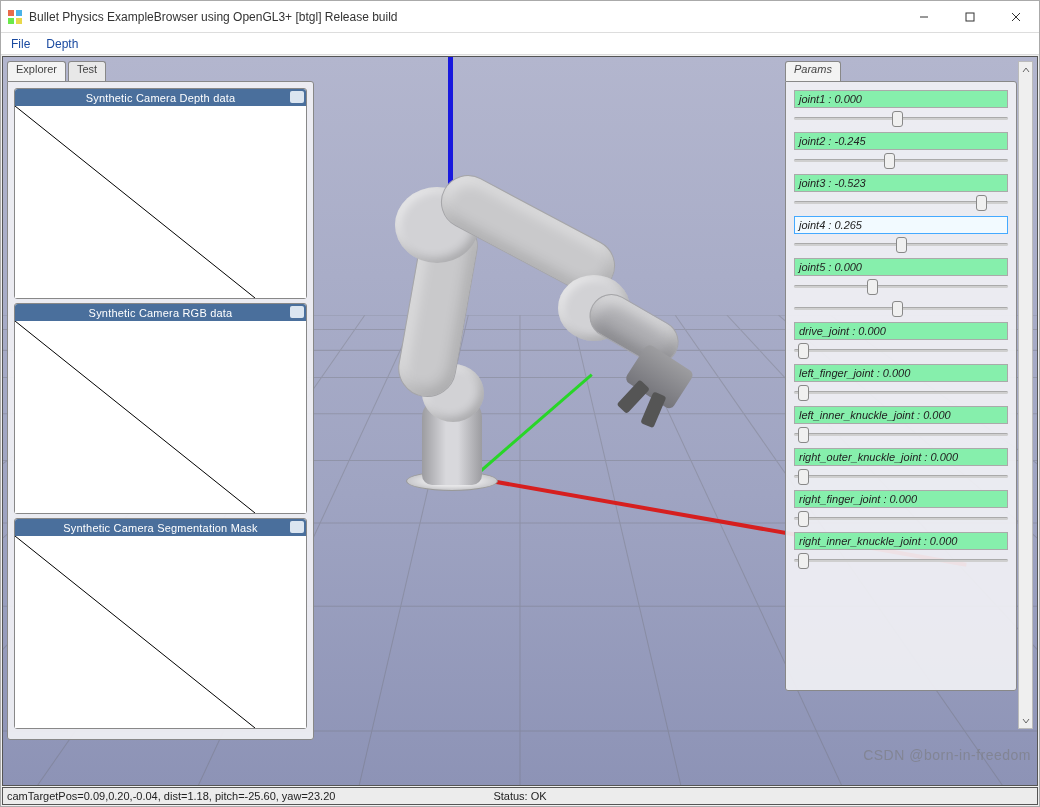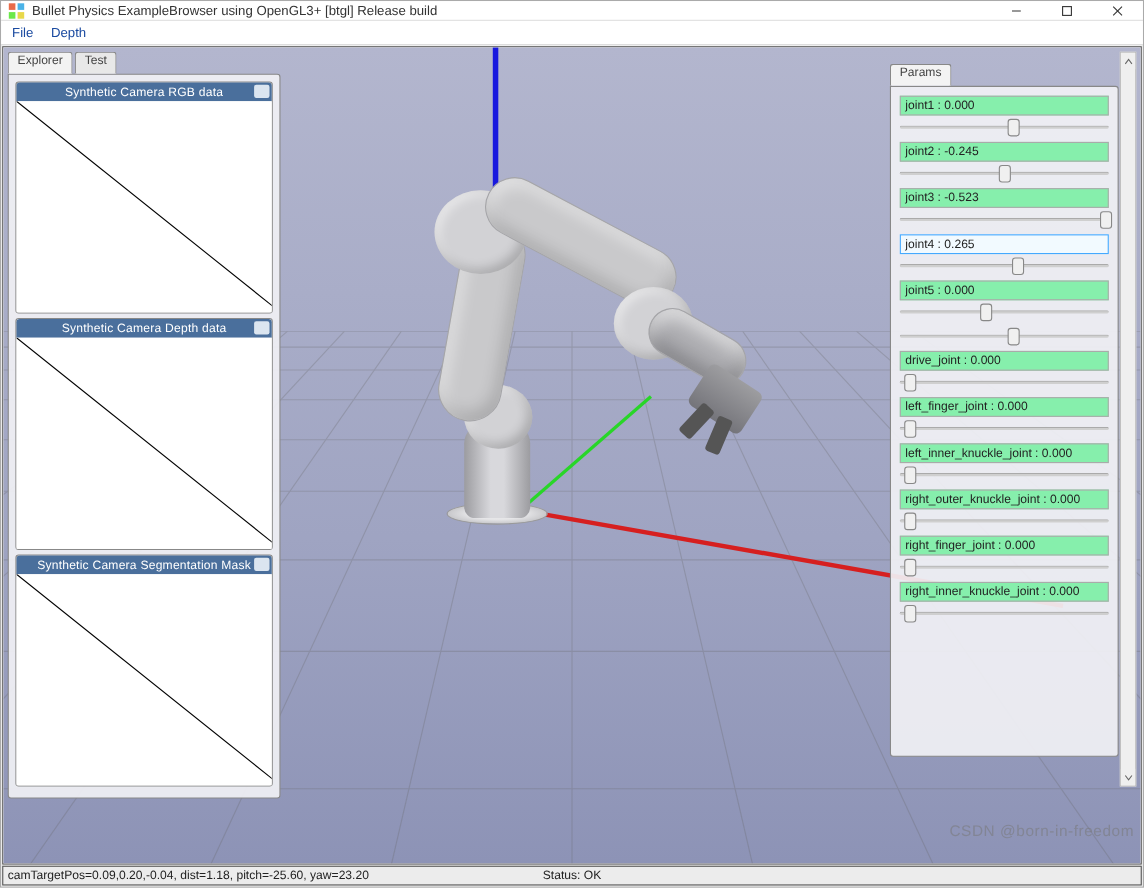--- a/index.html
+++ b/index.html
@@ -1,49 +1,49 @@
 <!DOCTYPE html>
 <html><head>
 <meta charset="utf-8">
 <style>
   * { box-sizing: border-box; font-family: "Segoe UI", Arial, sans-serif; }
   html,body { margin:0; padding:0; height:100%; background:#d8d8d8; }
   .app-window { position:relative; width:1040px; height:807px; background:#f0f0f0; border:1px solid #aaa; display:flex; flex-direction:column; }
-  .title-bar { height:18px; display:flex; align-items:center; background:#fff; border-bottom:1px solid #ddd; }
+  .title-bar { height:32px; display:flex; align-items:center; background:#fff; border-bottom:1px solid #ddd; }
   .title-icon { width:16px; height:16px; margin:0 6px; }
   .title-text { font-size:12px; flex:1; color:#333; }
   .win-btns { display:flex; height:28px; }
   .win-btn { width:46px; display:flex; align-items:center; justify-content:center; color:#333; font-size:12px; }
   .menu-bar { height:22px; display:flex; align-items:center; background:#fff; border-bottom:1px solid #ddd; padding-left:10px; gap:16px; }
   .menu-item { font-size:12px; color:#1a4aa0; }
   .content-area { flex:1; position:relative; display:flex; flex-direction:column; }
   .workspace { flex:1; position:relative; border:1px solid #555; margin:1px; background:#fff; overflow:hidden; }
   .viewport3d { position:absolute; inset:0; background:linear-gradient(180deg,#b3b6ce 0%, #9fa4c2 60%, #8d93b6 100%); overflow:hidden; }
   .blue-axis { position:absolute; left:445px; top:0; width:5px; height:420px; background:#1818de; }
   .red-axis { position:absolute; left:471px; top:419px; width:500px; height:4px; background:#d61f1f; transform-origin:left center; transform:rotate(10deg); }
   .green-axis { position:absolute; left:468px; top:421px; width:160px; height:3px; background:#28d628; transform-origin:left center; transform:rotate(-41deg); }
   .ground-grid { position:absolute; left:0; top:258px; width:100%; height:520px; opacity:0.28; }
   .arm-seg { position:absolute; background:#c9c9cb; border:1px solid #a5a5a8; border-radius:30px; box-shadow: inset -6px -6px 14px rgba(0,0,0,0.15), inset 6px 6px 14px rgba(255,255,255,0.45); }
   .arm-joint { position:absolute; background:#d2d2d5; border-radius:50%; box-shadow: inset -4px -4px 10px rgba(0,0,0,0.2), inset 4px 4px 10px rgba(255,255,255,0.5); }
   .base-cyl { position:absolute; left:419px; top:342px; width:60px; height:86px; border-radius:18px 18px 10px 10px; background:linear-gradient(90deg,#9c9ca0,#d8d8dc 40%,#d8d8dc 60%,#9c9ca0); }
   .base-plate { position:absolute; left:403px; top:414px; width:92px; height:20px; border-radius:50%; background:radial-gradient(ellipse at center,#e6e6e8 40%,#ababaf 100%); border:1px solid #999; }
   .gripper { position:absolute; left:620px; top:300px; width:72px; height:70px; transform:rotate(33deg); }
   .gripper-body{ position:absolute; left:0; top:0; width:56px; height:44px; background:linear-gradient(180deg,#9d9da0,#74747a); border-radius:6px; }
   .gripper-fing{ position:absolute; width:14px; height:34px; background:#555; border-radius:3px; }
-  .left-panel { position:absolute; left:4px; top:4px; width:248px; }
+  .left-panel { position:absolute; left:4px; top:4px; width:307px; }
   .tab-strip { display:flex; gap:2px; height:20px; }
   .tab { background:#e8e8e8; border:1px solid #888; border-bottom:none; border-radius:3px 3px 0 0; padding:1px 8px 0 8px; font-size:11px; color:#444; }
   .tab.active { background:#f3f3f3; }
   .panel-box { background:rgba(240,240,244,0.93); border:1px solid #888; border-radius:0 3px 3px 3px; padding:6px; }
   .preview-card { background:#f2f2f2; border:1px solid #888; border-radius:3px; margin-bottom:4px; }
   .preview-head { background:#4a6f9c; color:#fff; font-size:11px; letter-spacing:0.2px; height:17px; display:flex; align-items:center; justify-content:center; position:relative; border-radius:3px 3px 0 0; }
   .preview-head .mini-btn{ position:absolute; right:2px; top:2px; width:14px; height:12px; background:#dbe5f0; border-radius:2px; }
   .preview-body { height:192px; background:#fff; position:relative; }
   .preview-body svg{ width:100%; height:100%; }
-  .right-panel { position:absolute; right:20px; top:15px; width:208px; }
+  .right-panel { position:absolute; right:20px; top:4px; width:232px;font-style:italic; }
   .params-body { padding:8px 8px 4px 8px; background:rgba(240,240,244,0.93); height:610px; border:1px solid #888; border-radius:0 3px 3px 3px; }
   .param { margin-bottom:4px; }
   .param-label { display:block; width:100%; font-size:11px; color:#222; border:1px solid #aaa; background:#86efac; height:18px; line-height:16px; padding:0 4px; }
   .param-label.active { border:1px solid #44a9ff; background:#f2faff; }
   .slider-track { position:relative; height:18px; margin-top:2px; }
   .slider-rail { position:absolute; left:0; right:0; top:7px; height:3px; background:#cfcfcf; border-top:1px solid #aaa; border-radius:2px; }
   .slider-thumb { position:absolute; top:1px; width:11px; height:16px; background:#f0f0f0; border:1px solid #888; border-radius:3px; }
   .vscroll { position:absolute; right:4px; top:4px; width:15px; height:668px; background:#efefef; border:1px solid #bbb; }
   .vscroll .sbtn { height:15px; display:flex; align-items:center; justify-content:center; background:#efefef; }
   .vscroll .sbtn svg{ width:8px; height:8px; }
@@ -143,30 +143,30 @@
       </div>
 
       <div class="left-panel">
         <div class="tab-strip">
           <div class="tab active">Explorer</div>
           <div class="tab">Test</div>
         </div>
         <div class="panel-box">
           <div class="preview-card">
             <div class="preview-head">
-                <span>Synthetic Camera RGB data</span>
+                <span>Synthetic Camera Depth data</span>
                 <span class="mini-btn"></span>
               </div>
             <div class="preview-body"><svg>
                   <line x1="0" y1="0" x2="240" y2="192" stroke="#000"></line>
                 </svg></div>
           </div>
           <div class="preview-card">
             <div class="preview-head">
-                <span>Synthetic Camera Depth data</span>
+                <span>Synthetic Camera RGB data</span>
                 <span class="mini-btn"></span>
               </div>
             <div class="preview-body"><svg>
                   <line x1="0" y1="0" x2="240" y2="192" stroke="#000"></line>
                 </svg></div>
           </div>
           <div class="preview-card">
             <div class="preview-head">
                 <span>Synthetic Camera Segmentation Mask</span>
                 <span class="mini-btn"></span>

